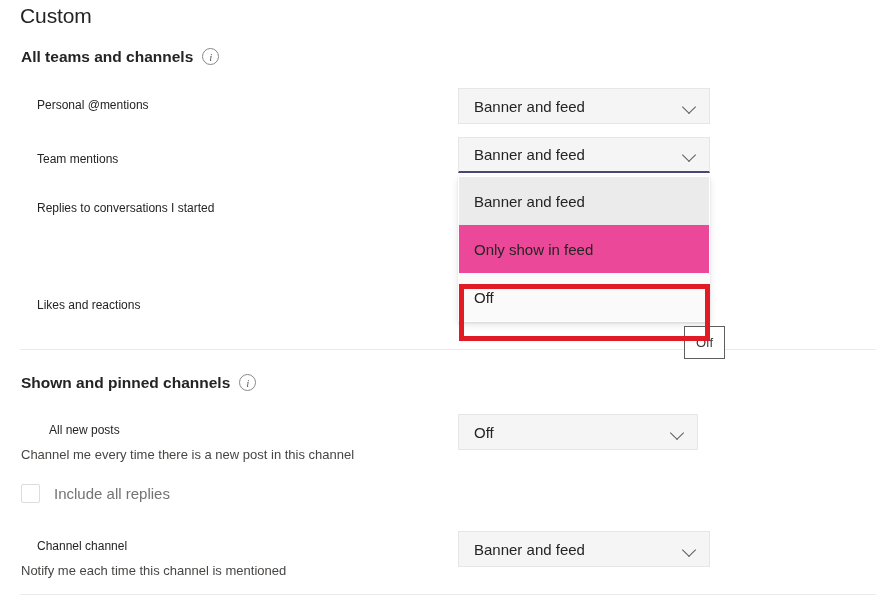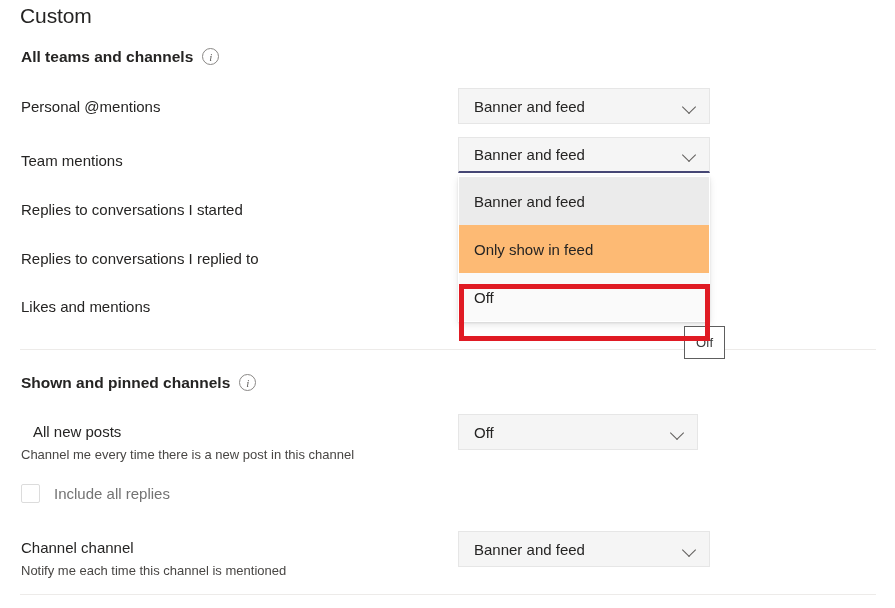--- a/index.html
+++ b/index.html
@@ -64,22 +64,22 @@
     font-family: "Liberation Serif", serif;
     font-style: italic;
     display: inline-block;
     box-sizing: border-box;
     user-select: none;
   }
 
   
   .row-label {
     position: absolute;
-    left: 21px;
-    font-size: 15px;
+    left: 37px;
+    font-size: 12px;
     font-weight: 400;
     color: #252423;
     white-space: nowrap;
   }
   .row-sub {
     position: absolute;
     left: 21px;
     font-size: 13px;
     font-weight: 400;
     color: #484644;
@@ -138,21 +138,21 @@
     border: 1px solid #ffffff;
     z-index: 40;
   }
   .dd-option {
     height: 48px;
     display: flex;
     align-items: center;
     padding: 0 15px;
     font-size: 15px;
     color: #252423;
-    background: #fdba74;
+    background: #ec4899;
     cursor: pointer;
     box-sizing: border-box;
     white-space: nowrap;
   }
   .dd-option.selected { background: #ebebeb; }
   .dd-option.tinted   { background: #fafafa; }
 
   
   .red-box {
     position: absolute;
@@ -214,22 +214,21 @@
   <div class="page-title">Custom</div>
 
   <div class="section-head section-head-1">
     <span class="section-title">All teams and channels</span>
     <span class="info-icon">i</span>
   </div>
 
   <div class="row-label" style="top:98px;">Personal @mentions</div>
   <div class="row-label" style="top:152px;">Team mentions</div>
   <div class="row-label" style="top:201px;text-align:right;">Replies to conversations I started</div>
-  <div class="row-label" style="top:250px;">Replies to conversations I replied to</div>
-  <div class="row-label" style="top:298px;">Likes and mentions</div>
+  <div class="row-label" style="top:298px;">Likes and reactions</div>
 
   <div class="dropdown" style="left:458px; top:88px; width:252px;">
     <span class="dd-value">Banner and feed</span>
     <span class="chev"></span>
   </div>
 
   <div class="dropdown open" style="left:458px; top:137px; width:252px;">
     <span class="dd-value">Banner and feed</span>
     <span class="chev"></span>
   </div>

